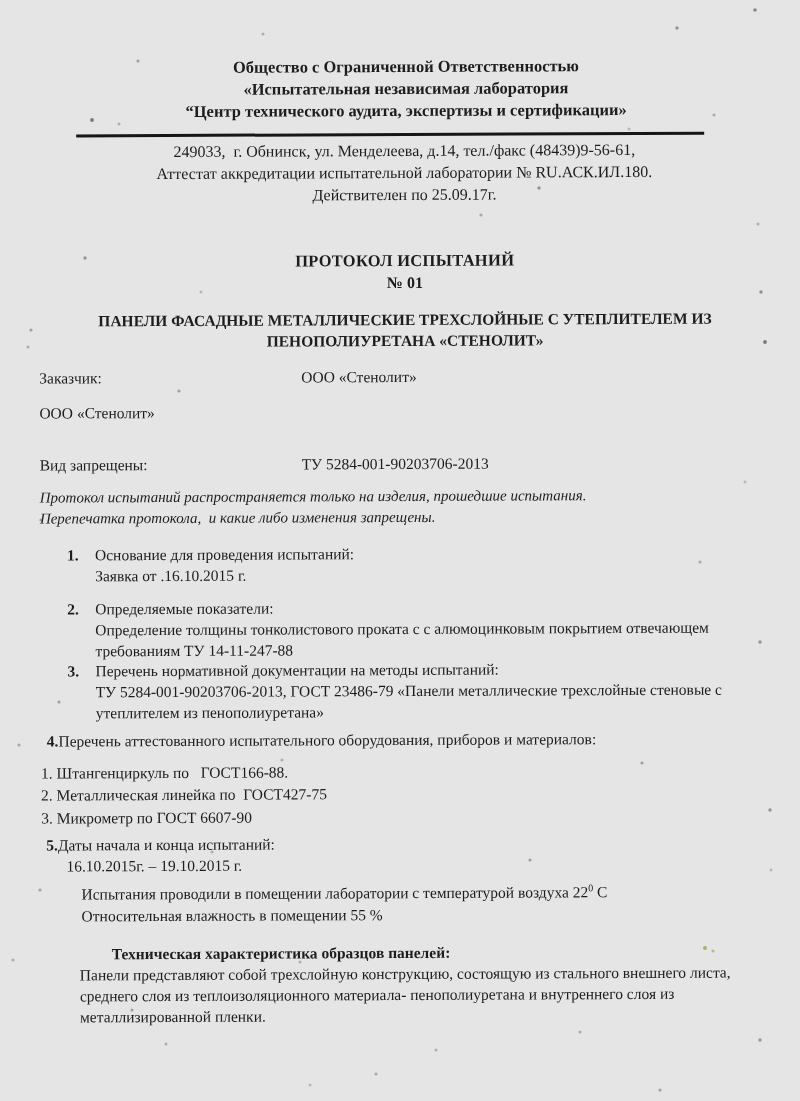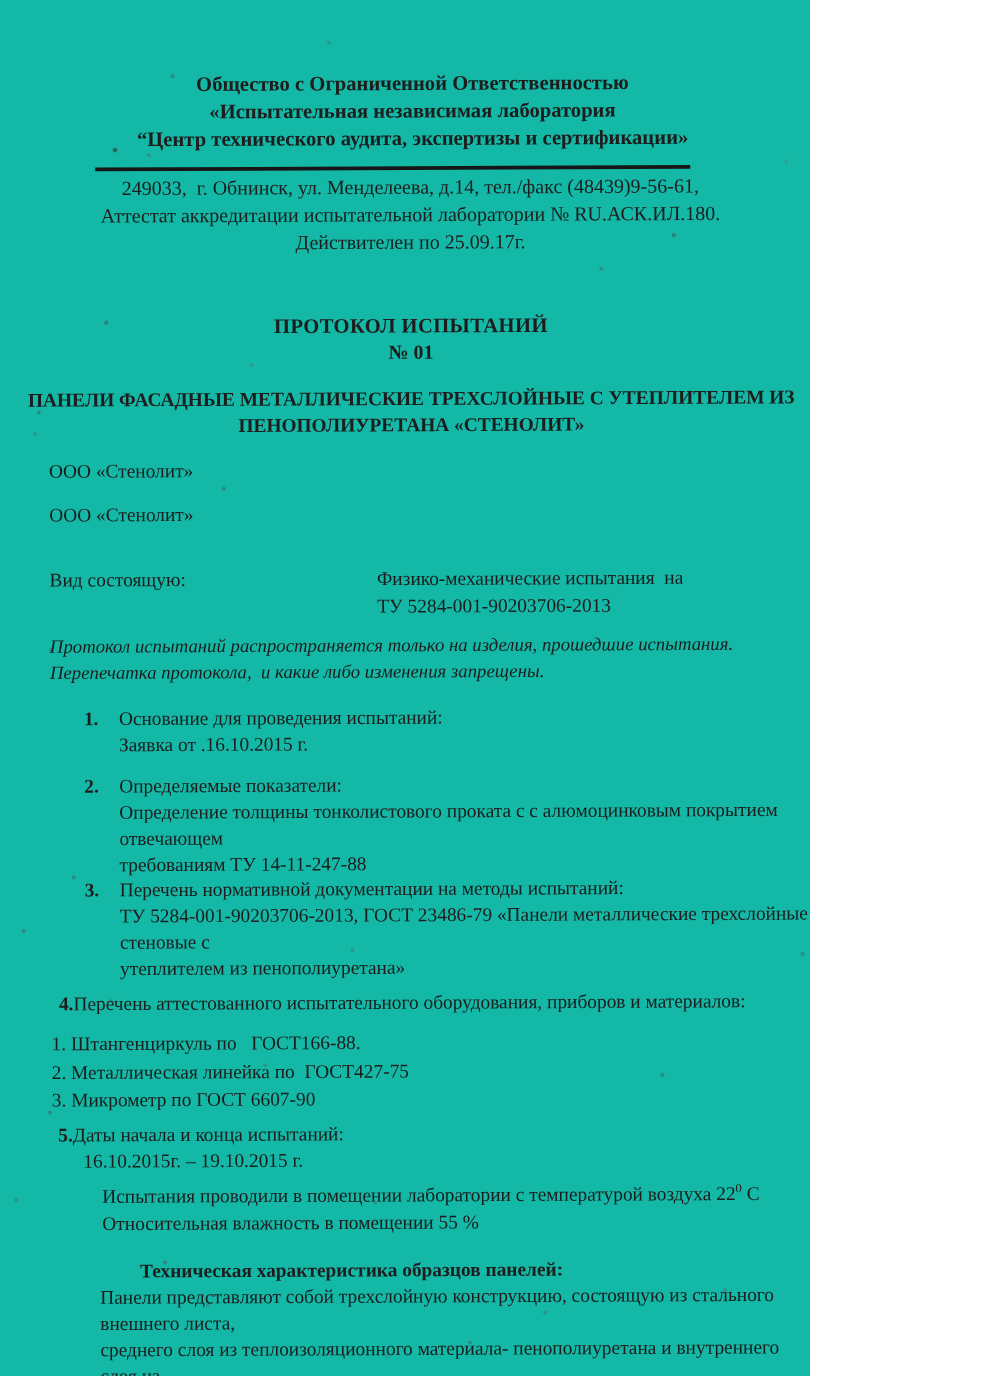--- a/index.html
+++ b/index.html
@@ -1,19 +1,19 @@
 <!DOCTYPE html>
 <html lang="ru"><head>
 <meta charset="utf-8">
 <style>
   html, body { margin:0; padding:0; background:#ffffff; }
   .page {
     position:relative;
-    width:648px; height:1101px;
-    background:#14b8a6;
+    width:800px; height:1101px;
+    background:#e5e5e5;
     overflow:hidden;
     font-family:"Liberation Serif","DejaVu Serif",serif;
     color:#1d1d1d;
   }
   .content { position:absolute; inset:0; transform:rotate(-0.25deg); font-size:15.5px; line-height:21px; }
   [data-bind] { white-space:pre-wrap; }
   .b { font-weight:bold; }
   .u { }
 
   .org { margin:56px 50px 0; text-align:center; font-weight:bold; font-size:16.5px; line-height:22px; padding-left:16px; }
@@ -99,31 +99,31 @@
     <div class="ptitle" data-bind="doc.title.protocol">ПРОТОКОЛ ИСПЫТАНИЙ</div>
 
     <div class="pnum"><span data-bind="doc.title.number_sign">№</span> <span class="u" data-bind="doc.title.number">01</span></div>
 
     <div class="subject">
       <div data-bind="doc.title.subject_line1">ПАНЕЛИ ФАСАДНЫЕ МЕТАЛЛИЧЕСКИЕ ТРЕХСЛОЙНЫЕ С УТЕПЛИТЕЛЕМ ИЗ</div>
       <div data-bind="doc.title.subject_line2">ПЕНОПОЛИУРЕТАНА «СТЕНОЛИТ»</div>
     </div>
 
     <div class="frow frow-customer">
+      <div class="flabel" data-bind="doc.fields.customer_label">Заказчик:</div>
       <div class="fvalue" data-bind="doc.fields.customer_value">ООО «Стенолит»</div>
     </div>
 
     <div class="frow frow-manufacturer">
       <div class="fvalue" data-bind="doc.fields.manufacturer_value">ООО «Стенолит»</div>
     </div>
 
     <div class="frow frow-test">
-      <div class="flabel" data-bind="doc.fields.test_type_label">Вид состоящую:</div>
+      <div class="flabel" data-bind="doc.fields.test_type_label">Вид запрещены:</div>
       <div class="fvalue">
-        <div data-bind="doc.fields.test_type_line1">Физико-механические испытания  на</div>
         <div data-bind="doc.fields.test_type_line3">ТУ 5284-001-90203706-2013</div>
       </div>
     </div>
 
     <div class="notice">
       <div data-bind="doc.notice_line1">Протокол испытаний распространяется только на изделия, прошедшие испытания.</div>
       <div data-bind="doc.notice_line2">Перепечатка протокола,  и какие либо изменения запрещены.</div>
     </div>
 
     <div class="item item-1">

